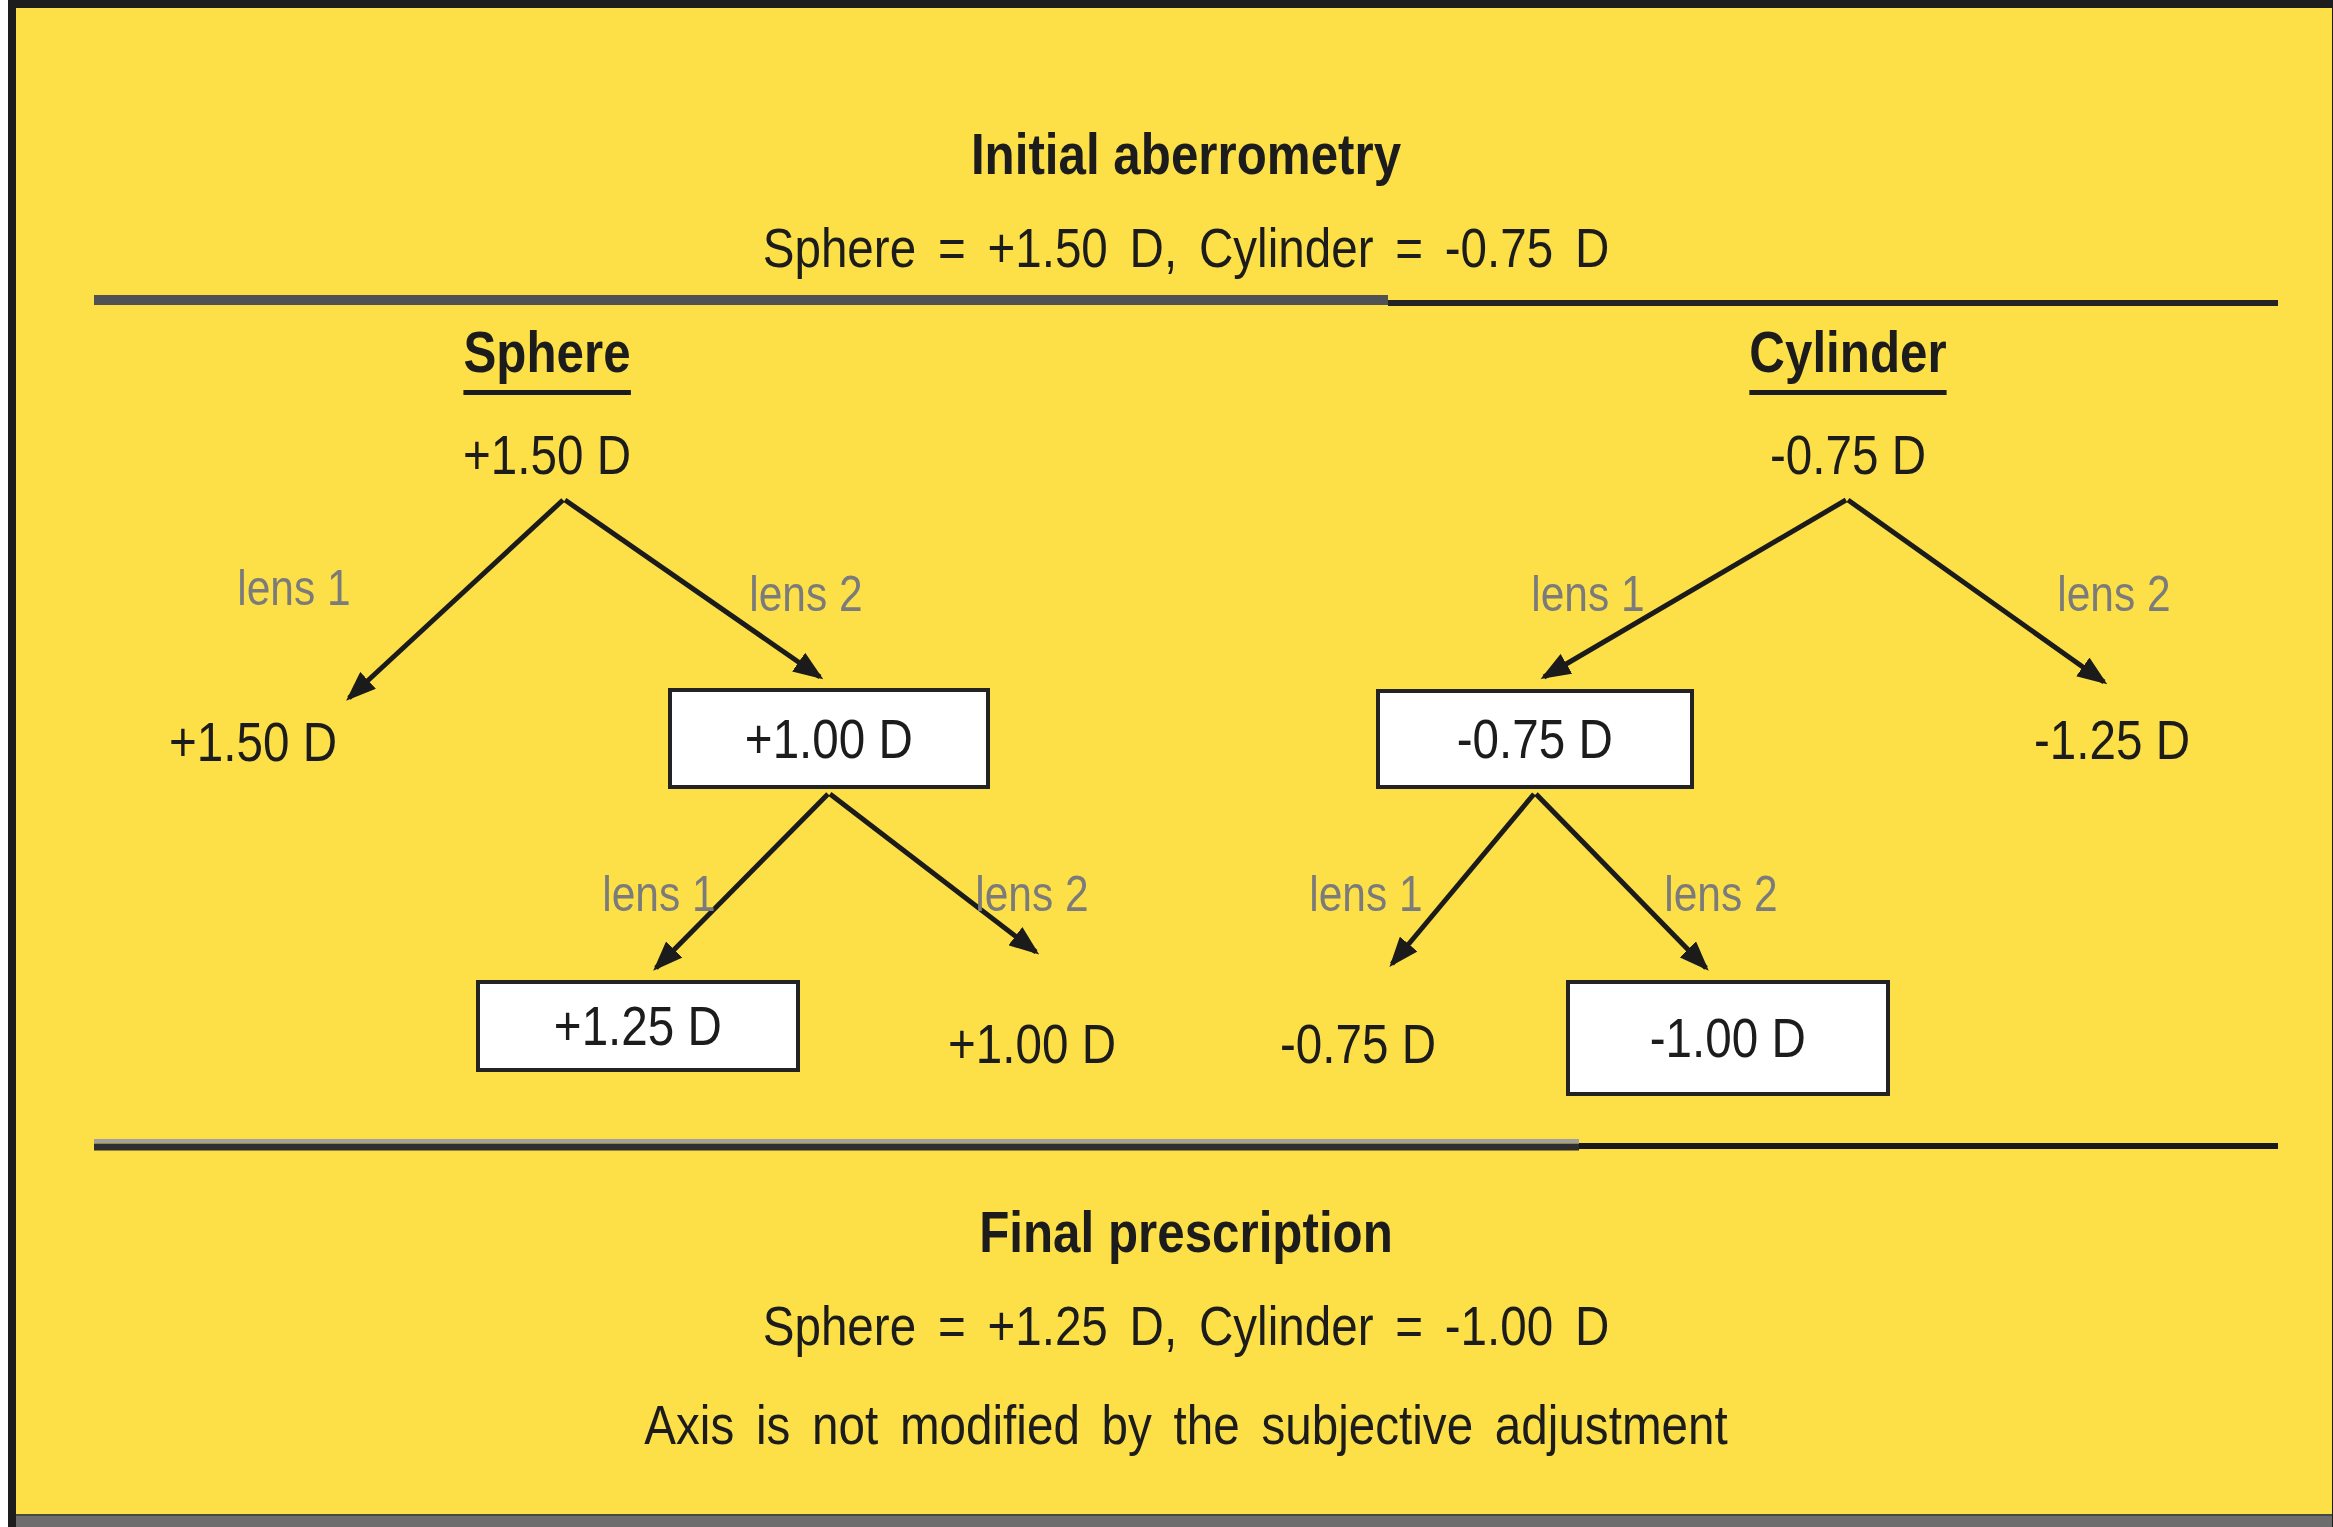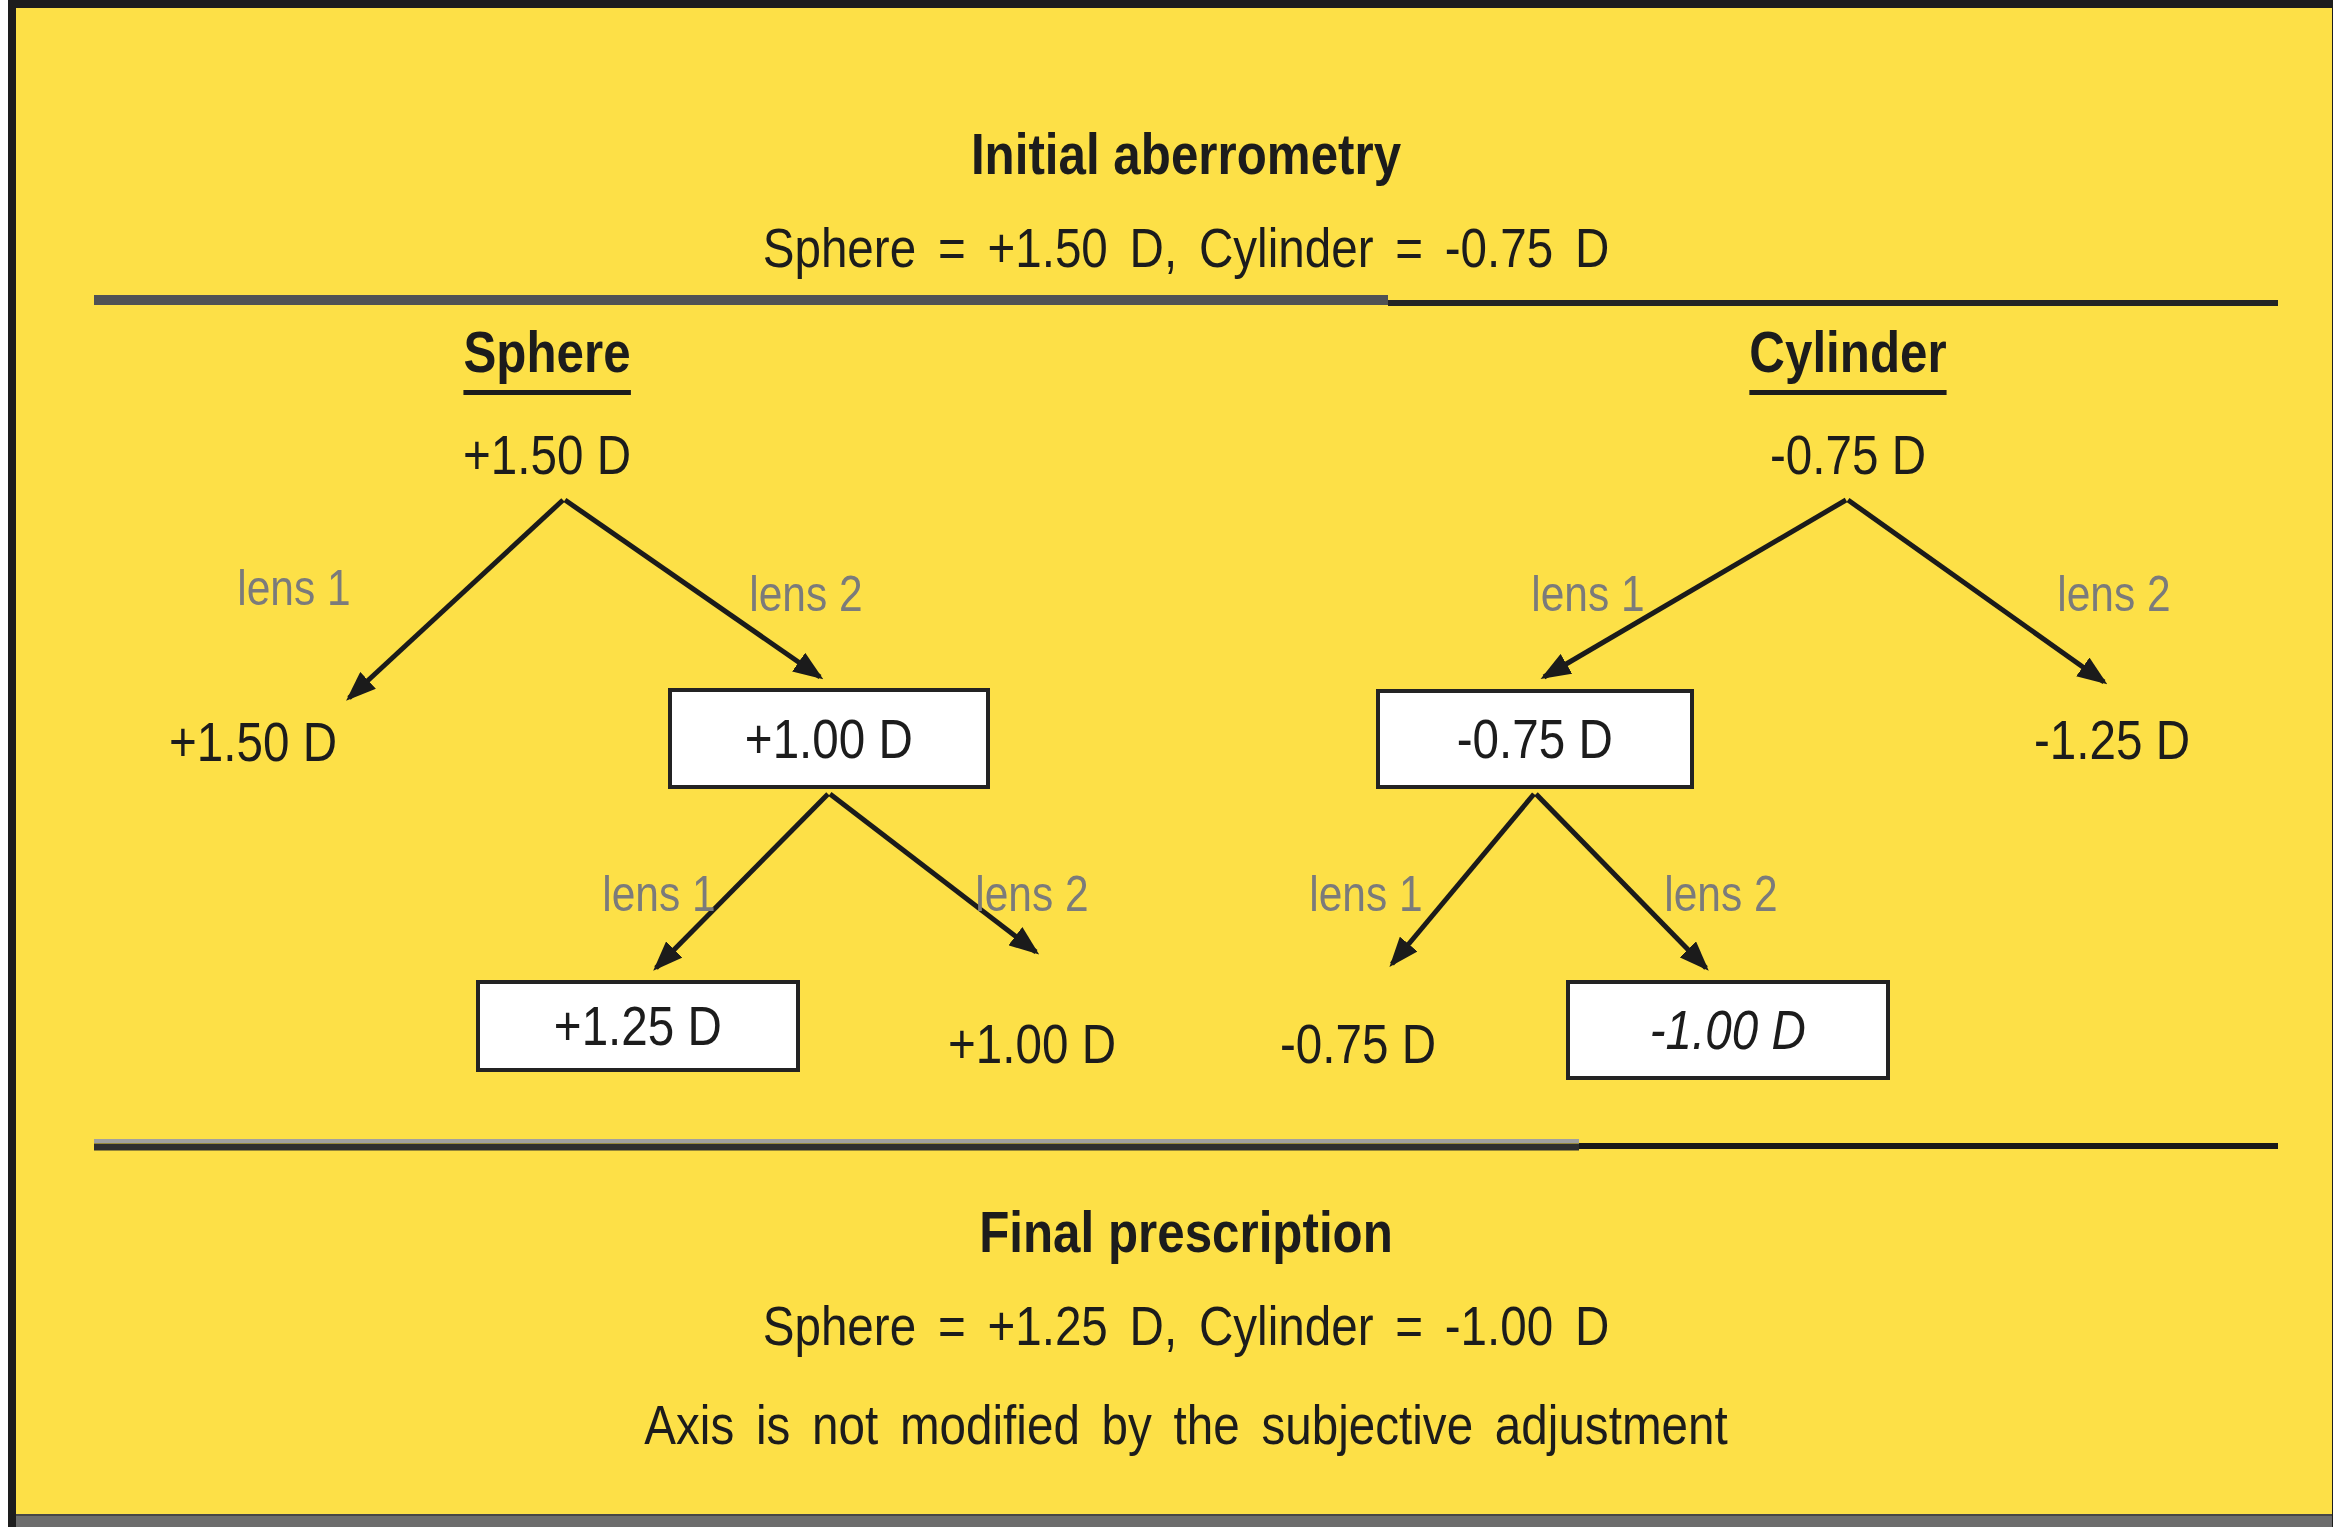--- a/index.html
+++ b/index.html
@@ -112,21 +112,21 @@
 
   <div class="box" style="left:1360px;top:681px;width:318px;height:100px;">
       <span class="bt">-0.75 D</span>
     </div>
   <div class="t node" style="left:2096px;top:732px;">-1.25 D</div>
 
   <div class="t lbl" style="left:1350px;top:886px;">lens 1</div>
   <div class="t lbl" style="left:1705px;top:886px;">lens 2</div>
 
   <div class="t node" style="left:1342px;top:1036px;">-0.75 D</div>
-  <div class="box" style="left:1550px;top:972px;width:324px;height:100px;font-style:italic;">
+  <div class="box" style="left:1550px;top:972px;width:324px;height:116px;">
       <span class="bt">-1.00 D</span>
     </div>
 
   <div class="t title" style="left:1170px;top:1224px;">Final prescription</div>
   <div class="t bodyline" style="left:1170px;top:1318px;">Sphere = +1.25 D, Cylinder = -1.00 D</div>
   <div class="t bodyline" style="left:1170px;top:1417px;">Axis is not modified by the subjective adjustment</div>
 
   <div id="bottom-bar"></div>
 </div>
 

